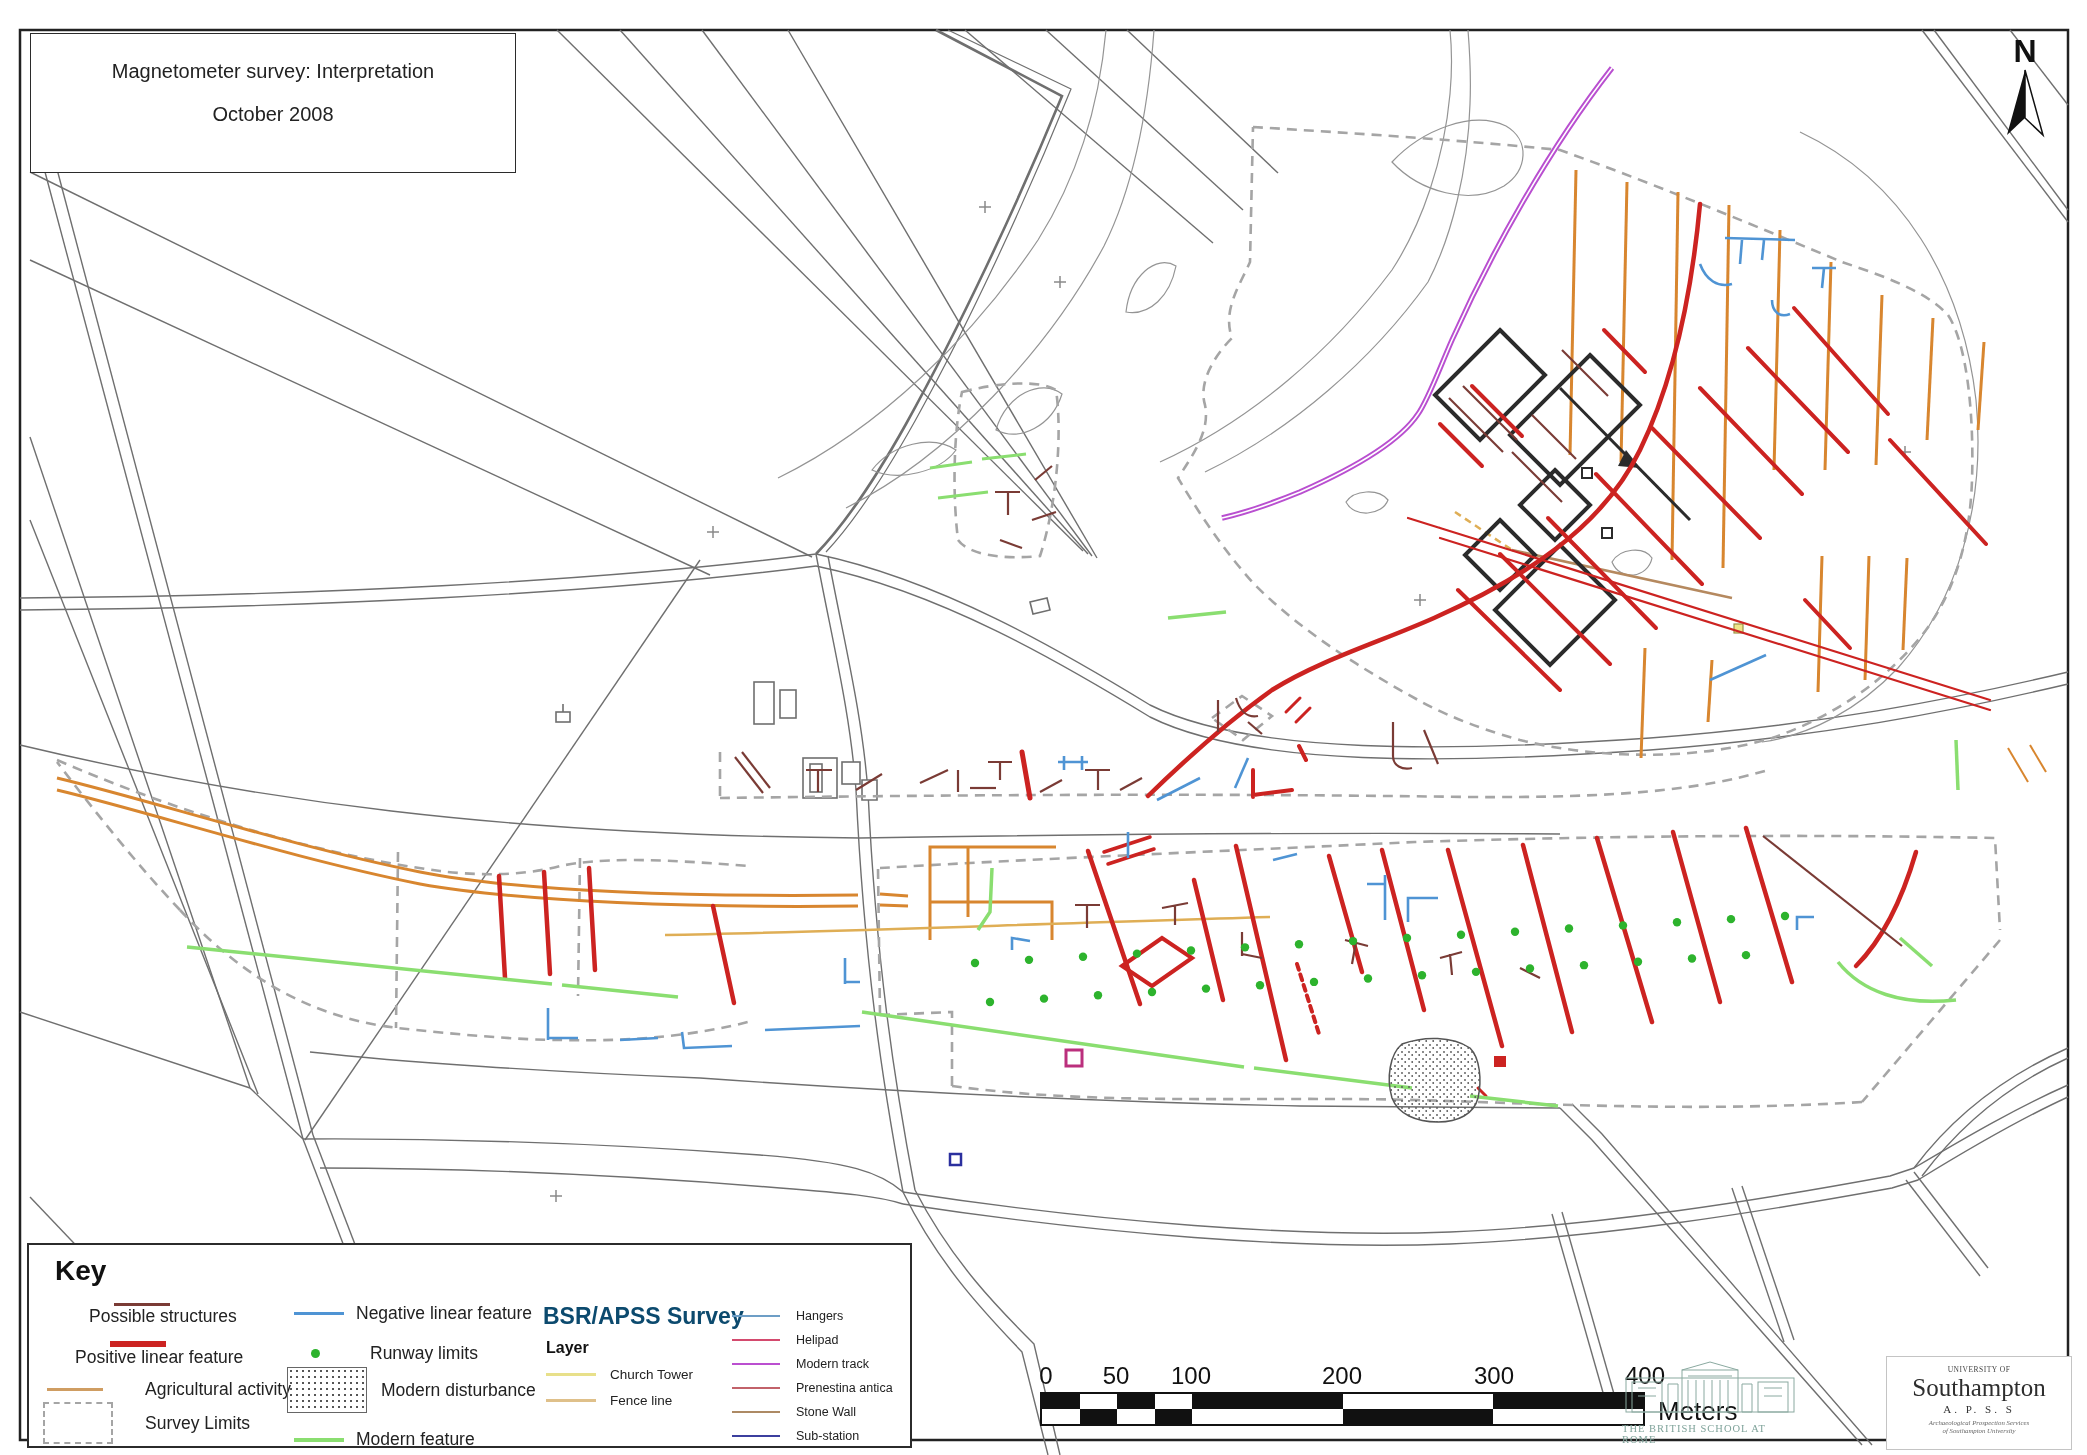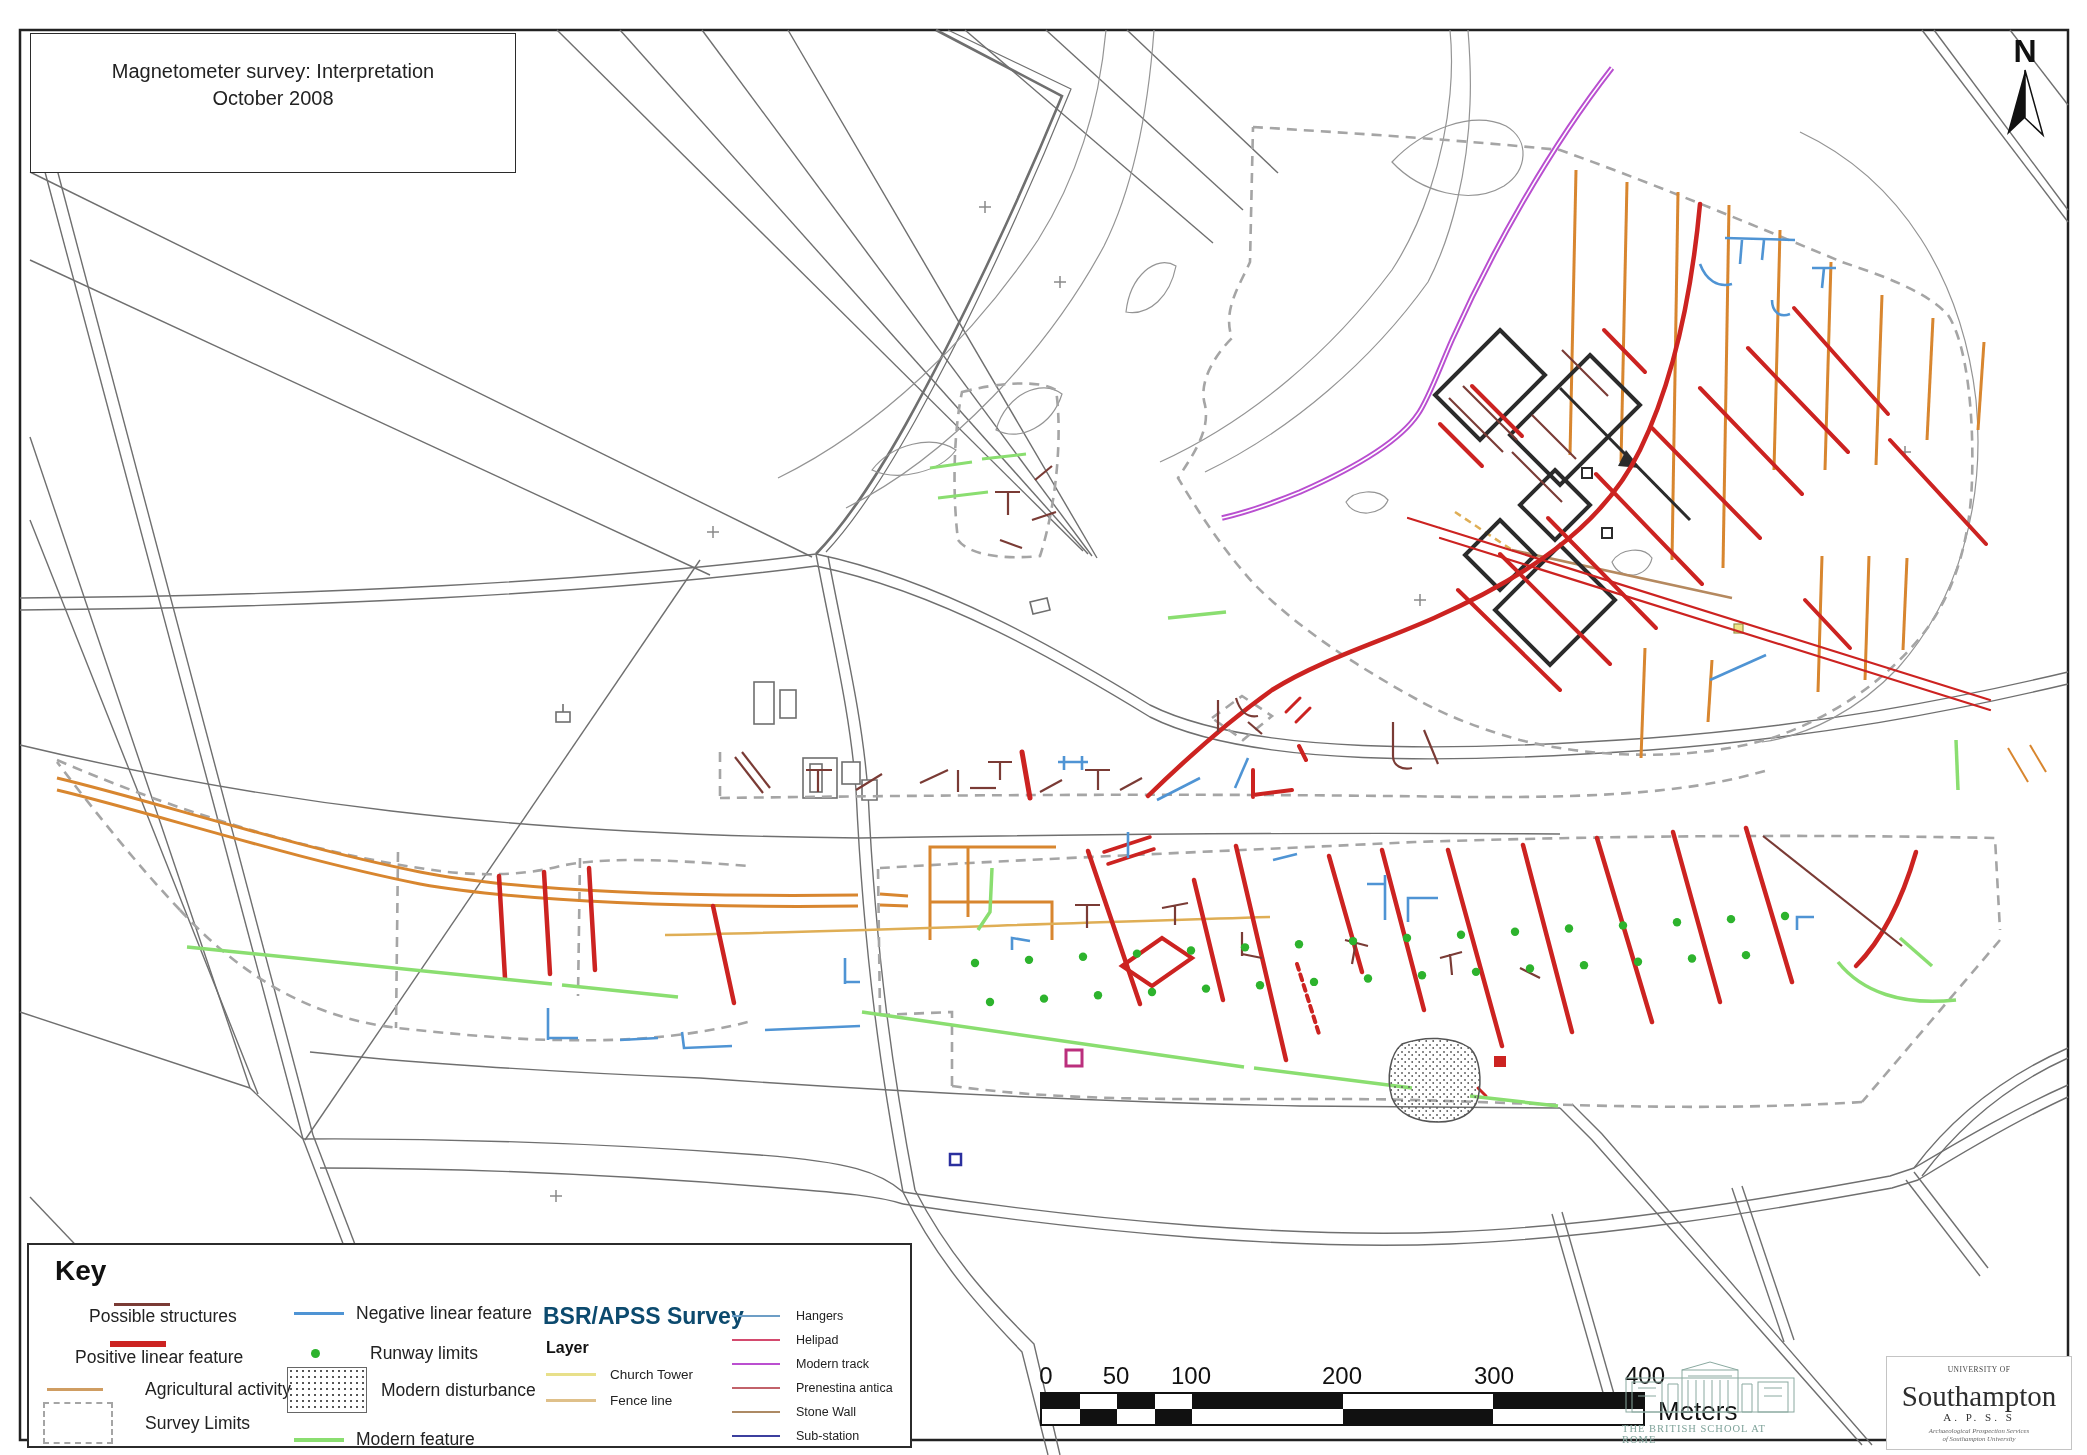--- a/index.html
+++ b/index.html
@@ -3,21 +3,21 @@
 <meta charset="utf-8">
 <style>
   html,body{margin:0;padding:0;background:#fff;}
   body{width:2087px;height:1455px;position:relative;font-family:"Liberation Sans",sans-serif;overflow:hidden;}
   #mapsvg{position:absolute;left:0;top:0;}
   .panel{position:absolute;background:#fff;border:2px solid #2b2b2b;box-sizing:border-box;}
   
   #titlebox{left:30px;top:33px;width:486px;height:140px;text-align:center;}
   #titlebox .t1{font-size:27px;font-weight:bold;color:#111;margin-top:14px;}
   #titlebox .t2{font-size:20px;color:#222;margin-top:26px;}
-  #titlebox .t3{font-size:20px;color:#222;margin-top:4px;}
+  #titlebox .t3{font-size:20px;color:#222;margin-top:20px;}
   
   #keybox{left:27px;top:1243px;width:885px;height:205px;}
   #keybox .kh{position:absolute;left:26px;top:10px;font-size:28px;font-weight:bold;color:#111;}
   .krow{position:absolute;display:flex;align-items:center;}
   .kswatch{display:inline-block;}
   .klabel{color:#222;}
   .lbl17{font-size:17.5px;}
   .lbl13{font-size:13.5px;}
   .lbl12{font-size:12.5px;}
   .line{height:0;border-top-style:solid;}
@@ -34,21 +34,21 @@
   #sbar{position:absolute;left:0;top:30px;width:605px;height:34px;border:2px solid #111;box-sizing:border-box;}
   .srow{display:flex;width:100%;height:15px;}
   .seg{height:100%;}
   .sb{background:#111;} .sw{background:#fff;}
   #meters{position:absolute;left:618px;top:34px;font-size:26px;color:#111;}
   
   #bsrlogo{position:absolute;left:1622px;top:1360px;width:180px;height:84px;text-align:left;}
   #bsrlogo .bl{font-family:"Liberation Serif",serif;font-size:10.5px;letter-spacing:1px;color:#7fa39a;margin-top:1px;}
   #sotonlogo{position:absolute;left:1886px;top:1356px;width:186px;height:94px;border:1px solid #c4c4c4;background:#fff;box-sizing:border-box;text-align:center;font-family:"Liberation Serif",serif;}
   #sotonlogo .u1{font-size:7.5px;color:#444;margin-top:8px;letter-spacing:.5px;}
-  #sotonlogo .u2{font-size:29px;color:#2e2e2e;line-height:20px;margin-top:12px;}
+  #sotonlogo .u2{font-size:25px;color:#2e2e2e;line-height:20px;margin-top:4px;}
   #sotonlogo .u3{font-size:11px;color:#333;letter-spacing:3px;margin-top:5px;}
   #sotonlogo .u4{font-size:6.8px;color:#666;font-style:italic;margin-top:4px;line-height:8px;}
 </style>
 </head>
 <body>
 
 <svg id="mapsvg" width="2087" height="1455" viewBox="0 0 2087 1455">
   <defs>
     <pattern id="stip" width="7" height="7" patternUnits="userSpaceOnUse">
       <circle cx="2" cy="2" r="0.9" fill="#555"></circle>

